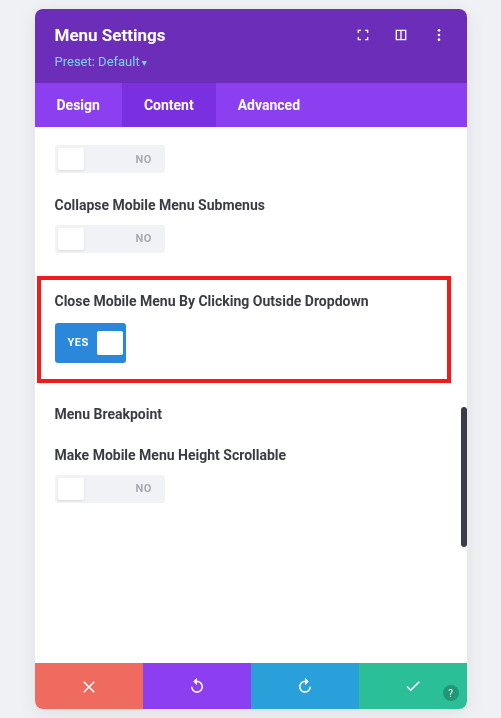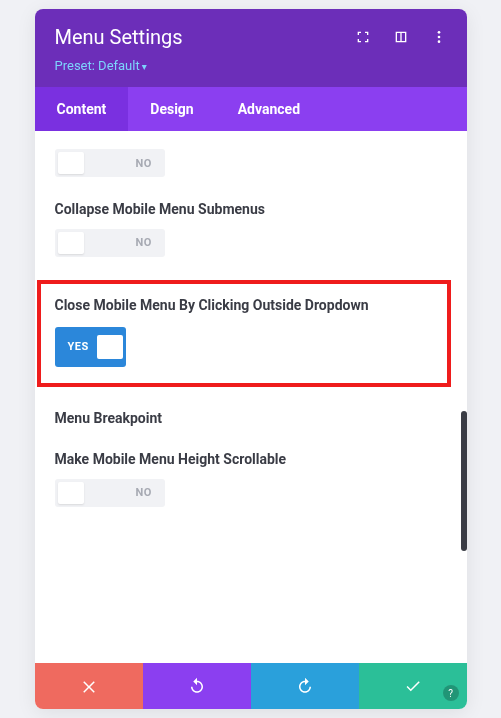--- a/index.html
+++ b/index.html
@@ -28,22 +28,22 @@
     background: #6c2eb9;
     color: #fff;
     padding: 16px 20px 14px 20px;
   }
   .header-top {
     display: flex;
     align-items: center;
     justify-content: space-between;
   }
   .header-title {
-    font-size: 20px;
-    font-weight: 400;
+    font-size: 17px;
+    font-weight: 700;
   }
   .header-icons {
     display: flex;
     gap: 22px;
     align-items: center;
   }
   .header-icon { width: 16px; height: 16px; display:flex; align-items:center; justify-content:center; cursor:pointer; }
   .header-icon svg { fill: #fff; }
   .preset {
     font-size: 13px;
@@ -246,22 +246,22 @@
             </svg>
         </span>
       </div>
     </div>
     <div class="preset">
       <span>Preset: Default</span><span class="preset-caret">▾</span>
     </div>
   </div>
 
   <div class="tabs">
+    <div class="tab">Design</div>
     <div class="tab active">Content</div>
-    <div class="tab">Design</div>
     <div class="tab">Advanced</div>
   </div>
 
   <div class="content">
 
     <div class="setting">
       <div class="toggle-no">
         <div class="knob"></div>
         <div class="txt">NO</div>
       </div>

